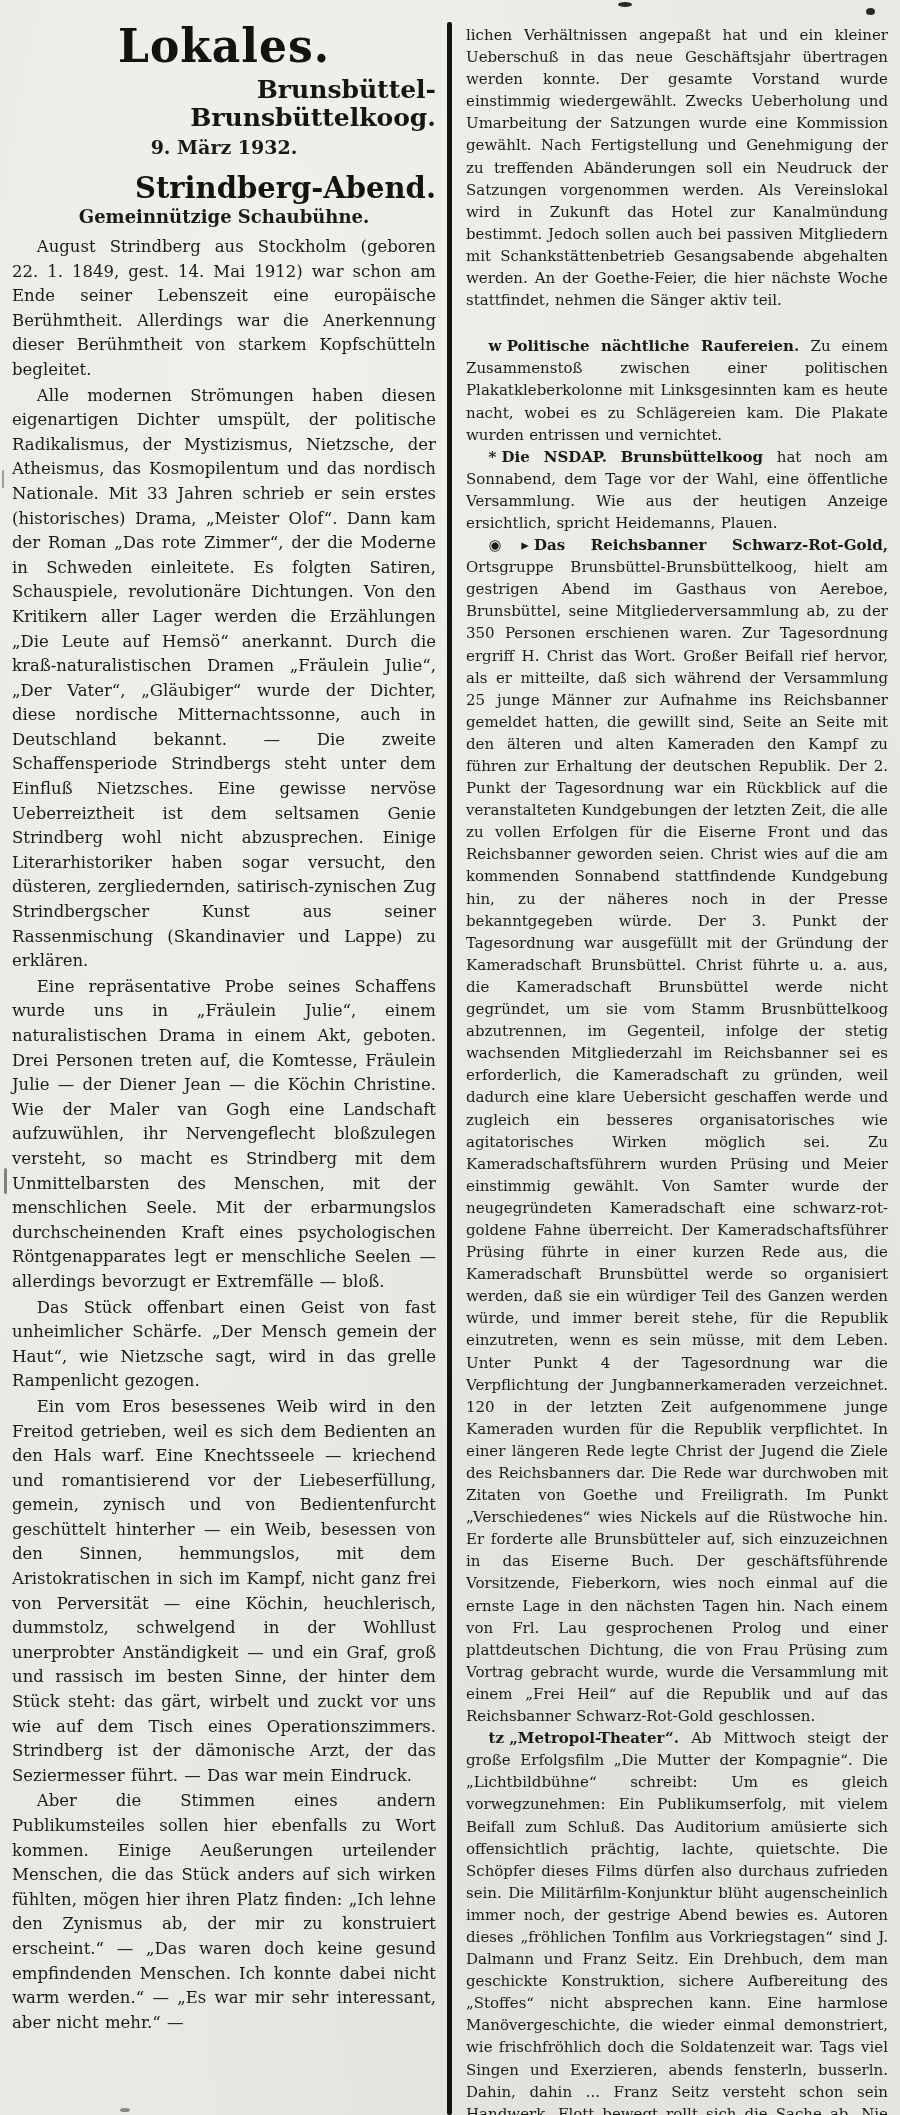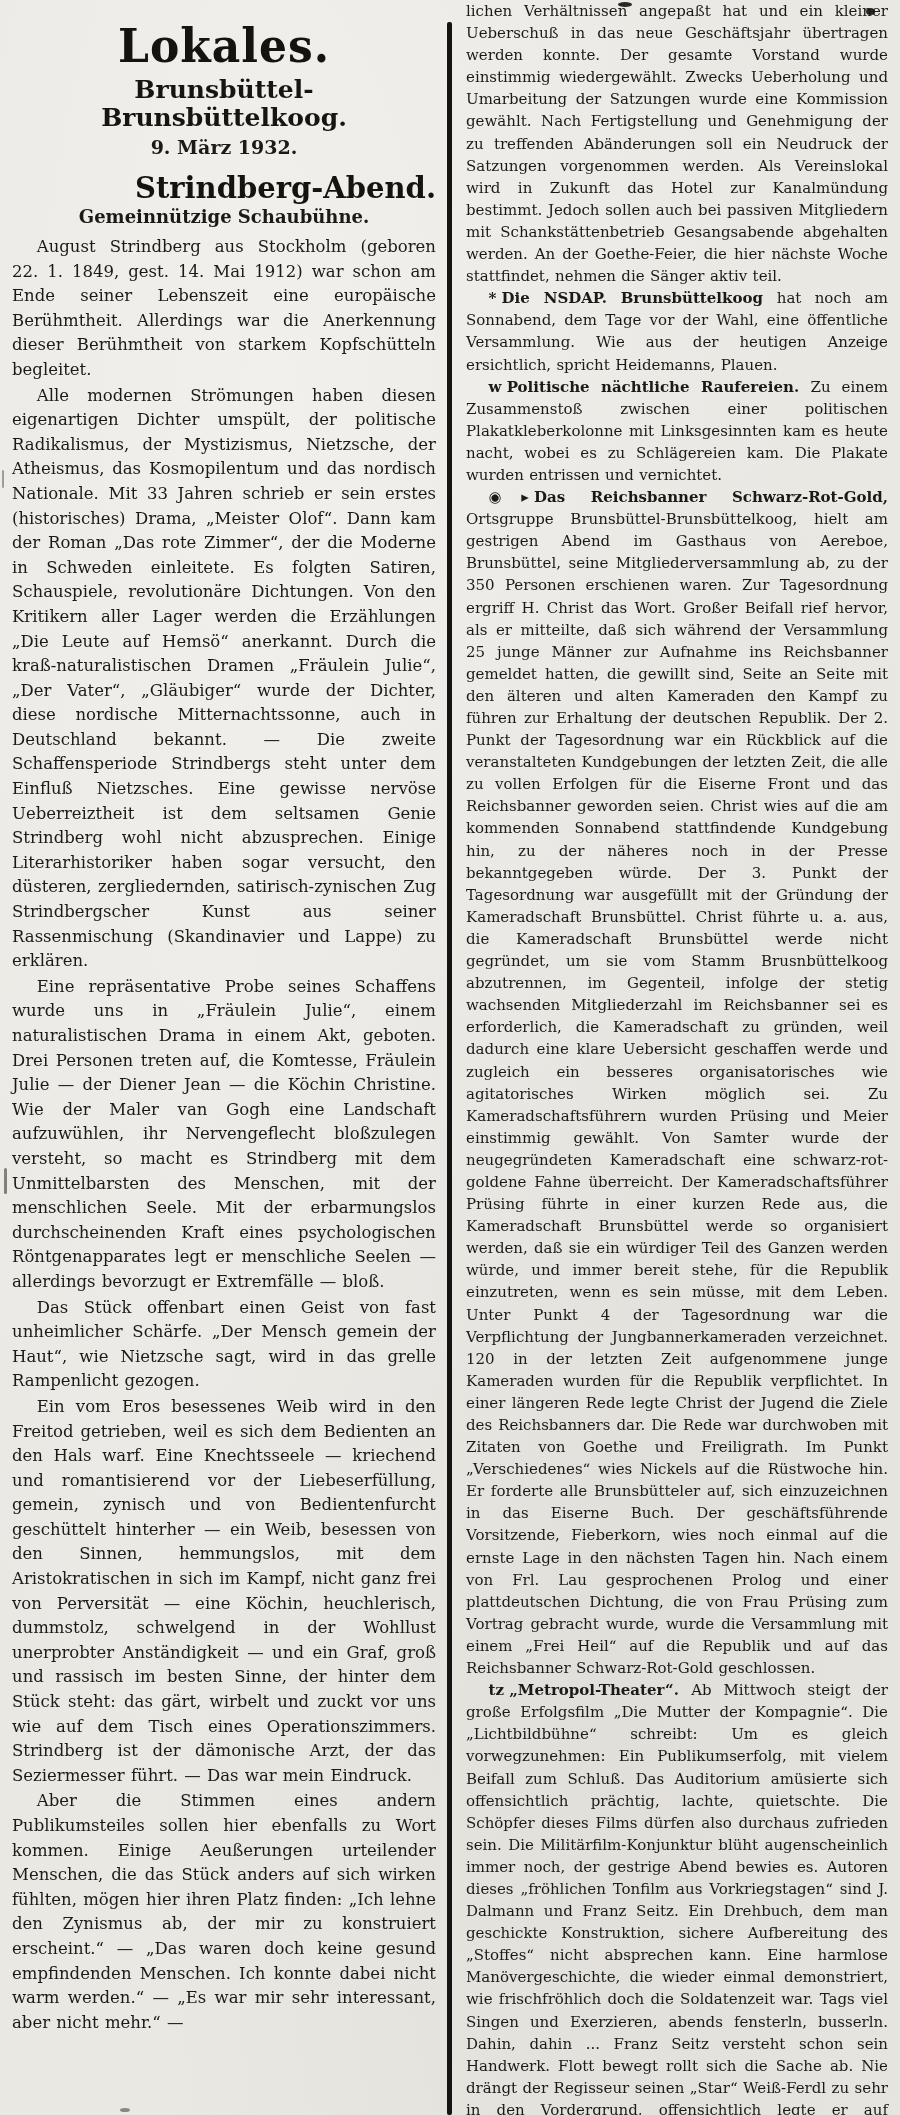--- a/index.html
+++ b/index.html
@@ -25,39 +25,39 @@
   .col-right{left:466px; width:422px;}
 
   
   .section-title{
     margin:22px 0 4px 0; text-align:center;
     font-size:44px; line-height:48px; font-weight:bold;
     letter-spacing:1px; color:#141310;
     transform:scaleY(1.05);
   }
   .masthead{
-    margin:6px 0 2px 0; text-align:center;
+    margin:6px 0 2px 0; text-align:right;
     font-size:25px; line-height:28px; font-weight:bold; color:#161511;
   }
   .dateline{
     margin:4px 0 10px 0; text-align:center;
     font-size:19px; line-height:22px; font-weight:bold;
   }
   .article-title{
     margin:14px 0 2px 0; text-align:right;
     font-size:29px; line-height:32px; font-weight:bold; color:#141310;
   }
   .article-subtitle{
     margin:2px 0 8px 0; text-align:center;
     font-size:18px; line-height:21px; font-weight:bold;
   }
 
   
   .col-left  .bodytext{font-size:16.5px; line-height:24.6px;}
-  .col-right .bodytext{font-size:15px;   line-height:22.1px;}
+  .col-right .bodytext{font-size:15px;   line-height:22.1px;margin-top:24px;}
   .para{margin:0; text-indent:1.5em; word-spacing:.06em;}
   .para + .para{margin-top:1px;}
   .lead{font-weight:bold;}
   .marker{font-weight:bold; padding-right:.35em;}
   .news-item{margin:0; text-indent:1.5em; word-spacing:.06em;}
   .col-right .news-item, .col-right .para{word-spacing:.04em;}
 
   
   .speck{position:absolute; background:#2a2824; border-radius:50%;}
   .speck.s1{left:618px; top:2px;  width:14px; height:5px;}
@@ -100,20 +100,20 @@
         <p class="para">Aber die Stimmen eines andern Publikumsteiles sollen hier ebenfalls zu Wort kommen. Einige Aeußerungen urteilender Menschen, die das Stück anders auf sich wirken fühlten, mögen hier ihren Platz finden: „Ich lehne den Zynismus ab, der mir zu konstruiert erscheint.“ — „Das waren doch keine gesund empfindenden Menschen. Ich konnte dabei nicht warm werden.“ — „Es war mir sehr interessant, aber nicht mehr.“ —</p>
       </div>
 
   </div>
 
   <div class="col col-right">
     <div class="bodytext">
       <p class="para" style="text-indent:0">lichen Verhältnissen angepaßt hat und ein kleiner Ueberschuß in das neue Geschäftsjahr übertragen werden konnte. Der gesamte Vorstand wurde einstimmig wiedergewählt. Zwecks Ueberholung und Umarbeitung der Satzungen wurde eine Kommission gewählt. Nach Fertigstellung und Genehmigung der zu treffenden Abänderungen soll ein Neudruck der Satzungen vorgenommen werden. Als Vereinslokal wird in Zukunft das Hotel zur Kanalmündung bestimmt. Jedoch sollen auch bei passiven Mitgliedern mit Schankstättenbetrieb Gesangsabende abgehalten werden. An der Goethe-Feier, die hier nächste Woche stattfindet, nehmen die Sänger aktiv teil.</p>
     </div>
     <div class="bodytext" id="right-news">
+        <p class="news-item"><span class="marker">w</span><span class="lead">Politische nächtliche Raufereien. </span><span>Zu einem Zusammenstoß zwischen einer politischen Plakatkleberkolonne mit Linksgesinnten kam es heute nacht, wobei es zu Schlägereien kam. Die Plakate wurden entrissen und vernichtet.</span></p>
         <p class="news-item"><span class="marker">*</span><span class="lead">Die NSDAP. Brunsbüttelkoog </span><span>hat noch am Sonnabend, dem Tage vor der Wahl, eine öffentliche Versammlung. Wie aus der heutigen Anzeige ersichtlich, spricht Heidemanns, Plauen.</span></p>
-        <p class="news-item"><span class="marker">w</span><span class="lead">Politische nächtliche Raufereien. </span><span>Zu einem Zusammenstoß zwischen einer politischen Plakatkleberkolonne mit Linksgesinnten kam es heute nacht, wobei es zu Schlägereien kam. Die Plakate wurden entrissen und vernichtet.</span></p>
         <p class="news-item"><span class="marker">◉▸</span><span class="lead">Das Reichsbanner Schwarz-Rot-Gold, </span><span>Ortsgruppe Brunsbüttel-Brunsbüttelkoog, hielt am gestrigen Abend im Gasthaus von Aereboe, Brunsbüttel, seine Mitgliederversammlung ab, zu der 350 Personen erschienen waren. Zur Tagesordnung ergriff H. Christ das Wort. Großer Beifall rief hervor, als er mitteilte, daß sich während der Versammlung 25 junge Männer zur Aufnahme ins Reichsbanner gemeldet hatten, die gewillt sind, Seite an Seite mit den älteren und alten Kameraden den Kampf zu führen zur Erhaltung der deutschen Republik. Der 2. Punkt der Tagesordnung war ein Rückblick auf die veranstalteten Kundgebungen der letzten Zeit, die alle zu vollen Erfolgen für die Eiserne Front und das Reichsbanner geworden seien. Christ wies auf die am kommenden Sonnabend stattfindende Kundgebung hin, zu der näheres noch in der Presse bekanntgegeben würde. Der 3. Punkt der Tagesordnung war ausgefüllt mit der Gründung der Kameradschaft Brunsbüttel. Christ führte u. a. aus, die Kameradschaft Brunsbüttel werde nicht gegründet, um sie vom Stamm Brusnbüttelkoog abzutrennen, im Gegenteil, infolge der stetig wachsenden Mitgliederzahl im Reichsbanner sei es erforderlich, die Kameradschaft zu gründen, weil dadurch eine klare Uebersicht geschaffen werde und zugleich ein besseres organisatorisches wie agitatorisches Wirken möglich sei. Zu Kameradschaftsführern wurden Prüsing und Meier einstimmig gewählt. Von Samter wurde der neugegründeten Kameradschaft eine schwarz-rot-goldene Fahne überreicht. Der Kameradschaftsführer Prüsing führte in einer kurzen Rede aus, die Kameradschaft Brunsbüttel werde so organisiert werden, daß sie ein würdiger Teil des Ganzen werden würde, und immer bereit stehe, für die Republik einzutreten, wenn es sein müsse, mit dem Leben. Unter Punkt 4 der Tagesordnung war die Verpflichtung der Jungbannerkameraden verzeichnet. 120 in der letzten Zeit aufgenommene junge Kameraden wurden für die Republik verpflichtet. In einer längeren Rede legte Christ der Jugend die Ziele des Reichsbanners dar. Die Rede war durchwoben mit Zitaten von Goethe und Freiligrath. Im Punkt „Verschiedenes“ wies Nickels auf die Rüstwoche hin. Er forderte alle Brunsbütteler auf, sich einzuzeichnen in das Eiserne Buch. Der geschäftsführende Vorsitzende, Fieberkorn, wies noch einmal auf die ernste Lage in den nächsten Tagen hin. Nach einem von Frl. Lau gesprochenen Prolog und einer plattdeutschen Dichtung, die von Frau Prüsing zum Vortrag gebracht wurde, wurde die Versammlung mit einem „Frei Heil“ auf die Republik und auf das Reichsbanner Schwarz-Rot-Gold geschlossen.</span></p>
         <p class="news-item"><span class="marker">tz</span><span class="lead">„Metropol-Theater“. </span><span>Ab Mittwoch steigt der große Erfolgsfilm „Die Mutter der Kompagnie“. Die „Lichtbildbühne“ schreibt: Um es gleich vorwegzunehmen: Ein Publikumserfolg, mit vielem Beifall zum Schluß. Das Auditorium amüsierte sich offensichtlich prächtig, lachte, quietschte. Die Schöpfer dieses Films dürfen also durchaus zufrieden sein. Die Militärfilm-Konjunktur blüht augenscheinlich immer noch, der gestrige Abend bewies es. Autoren dieses „fröhlichen Tonfilm aus Vorkriegstagen“ sind J. Dalmann und Franz Seitz. Ein Drehbuch, dem man geschickte Konstruktion, sichere Aufbereitung des „Stoffes“ nicht absprechen kann. Eine harmlose Manövergeschichte, die wieder einmal demonstriert, wie frischfröhlich doch die Soldatenzeit war. Tags viel Singen und Exerzieren, abends fensterln, busserln. Dahin, dahin ... Franz Seitz versteht schon sein Handwerk. Flott bewegt rollt sich die Sache ab. Nie drängt der Regisseur seinen „Star“ Weiß-Ferdl zu sehr in den Vordergrund, offensichtlich legte er auf gleichmäßig tüchtiges Ensemblespiel großen Wert (übrigens geschickt ausgewählt die zahlreichen Soldatentypen). So weist der Film eine gewisse Geschlossenheit auf, die zum Schlusse sogar frappiert. Eine saubere, wackere Arbeit. Die volkstümliche Musik bringt mit Schwung Georg Ebner. — Dr. W. Klette schreibt über den Film: Wir haben es als Feldgraue erlebt, daß der Ernstfall ganz anders ausschaut, als das Manöver; in schmerzlichen und kostspieligen Stunden mußte nun Film-General Seitz erfahren, daß sich auch das Filmmanöver ziemlich stark unterscheidet vom wirklichen Manöver. Friedensmanöver wurden erst abgebrochen, wenn anhaltend „Schnürl“ regnete, die Tonfilmaufnahmen zwischen Neuhaus und Schliersee aber mußten dreimal abgebrochen werden, weil sich der Regen in den Bergen verfing oder die helle Sonne, die besser ist als alle Scheinwerfer der Welt, sich hinter Wolken verkroch. Und so konnte erst Mitte September der Sturm auf den markierten Feind, das Ausschwärmen und das knatternde Schützenfeuer getonfilmt werden, und der Stein, der dem Generalissimus vom Herzen fiel, als die Tonmeister und Tonmixer meldeten, daß alles gut sei, dieser Stein war riesengroß. Wir kamen gerade an, als das Pferd filmüblich am Schwanz aufgezäumt wurde, d. h., als man mit der Schlußszene des Franz Seitz-Films „Die Mutter der Kompagnie“ anfing. Nach Manöverschluß war die Regimentsmusik gekommen, die rings um den Schliersee einquartierten Truppen zum Standort zurückzuführen, hoch zu Roß führte Hauptmann Leo Peukert seine etwas ramponiert, abgekämpft ausschauende Mannschaften an Oberst Kronburger vorüber, und nur der Fachmann entdeckte, die weiße Dorfstraße kaum überragend, das Mikrophon, das die Klänge des flotten Marsches aufnahm und mit Kabeln zum Tobiswagen gelangen ließ, wo die Tobisleute mit Kopfhörern scharf und unerbittlich die Tonqualität prüften. Wenn sie riefen „Noch einmal!“, dann mußte der Regisseur den ganzen Parademarsch wiederholen lassen.</span></p>
       </div>
   </div>
 
 </div>
 
 </body></html>

